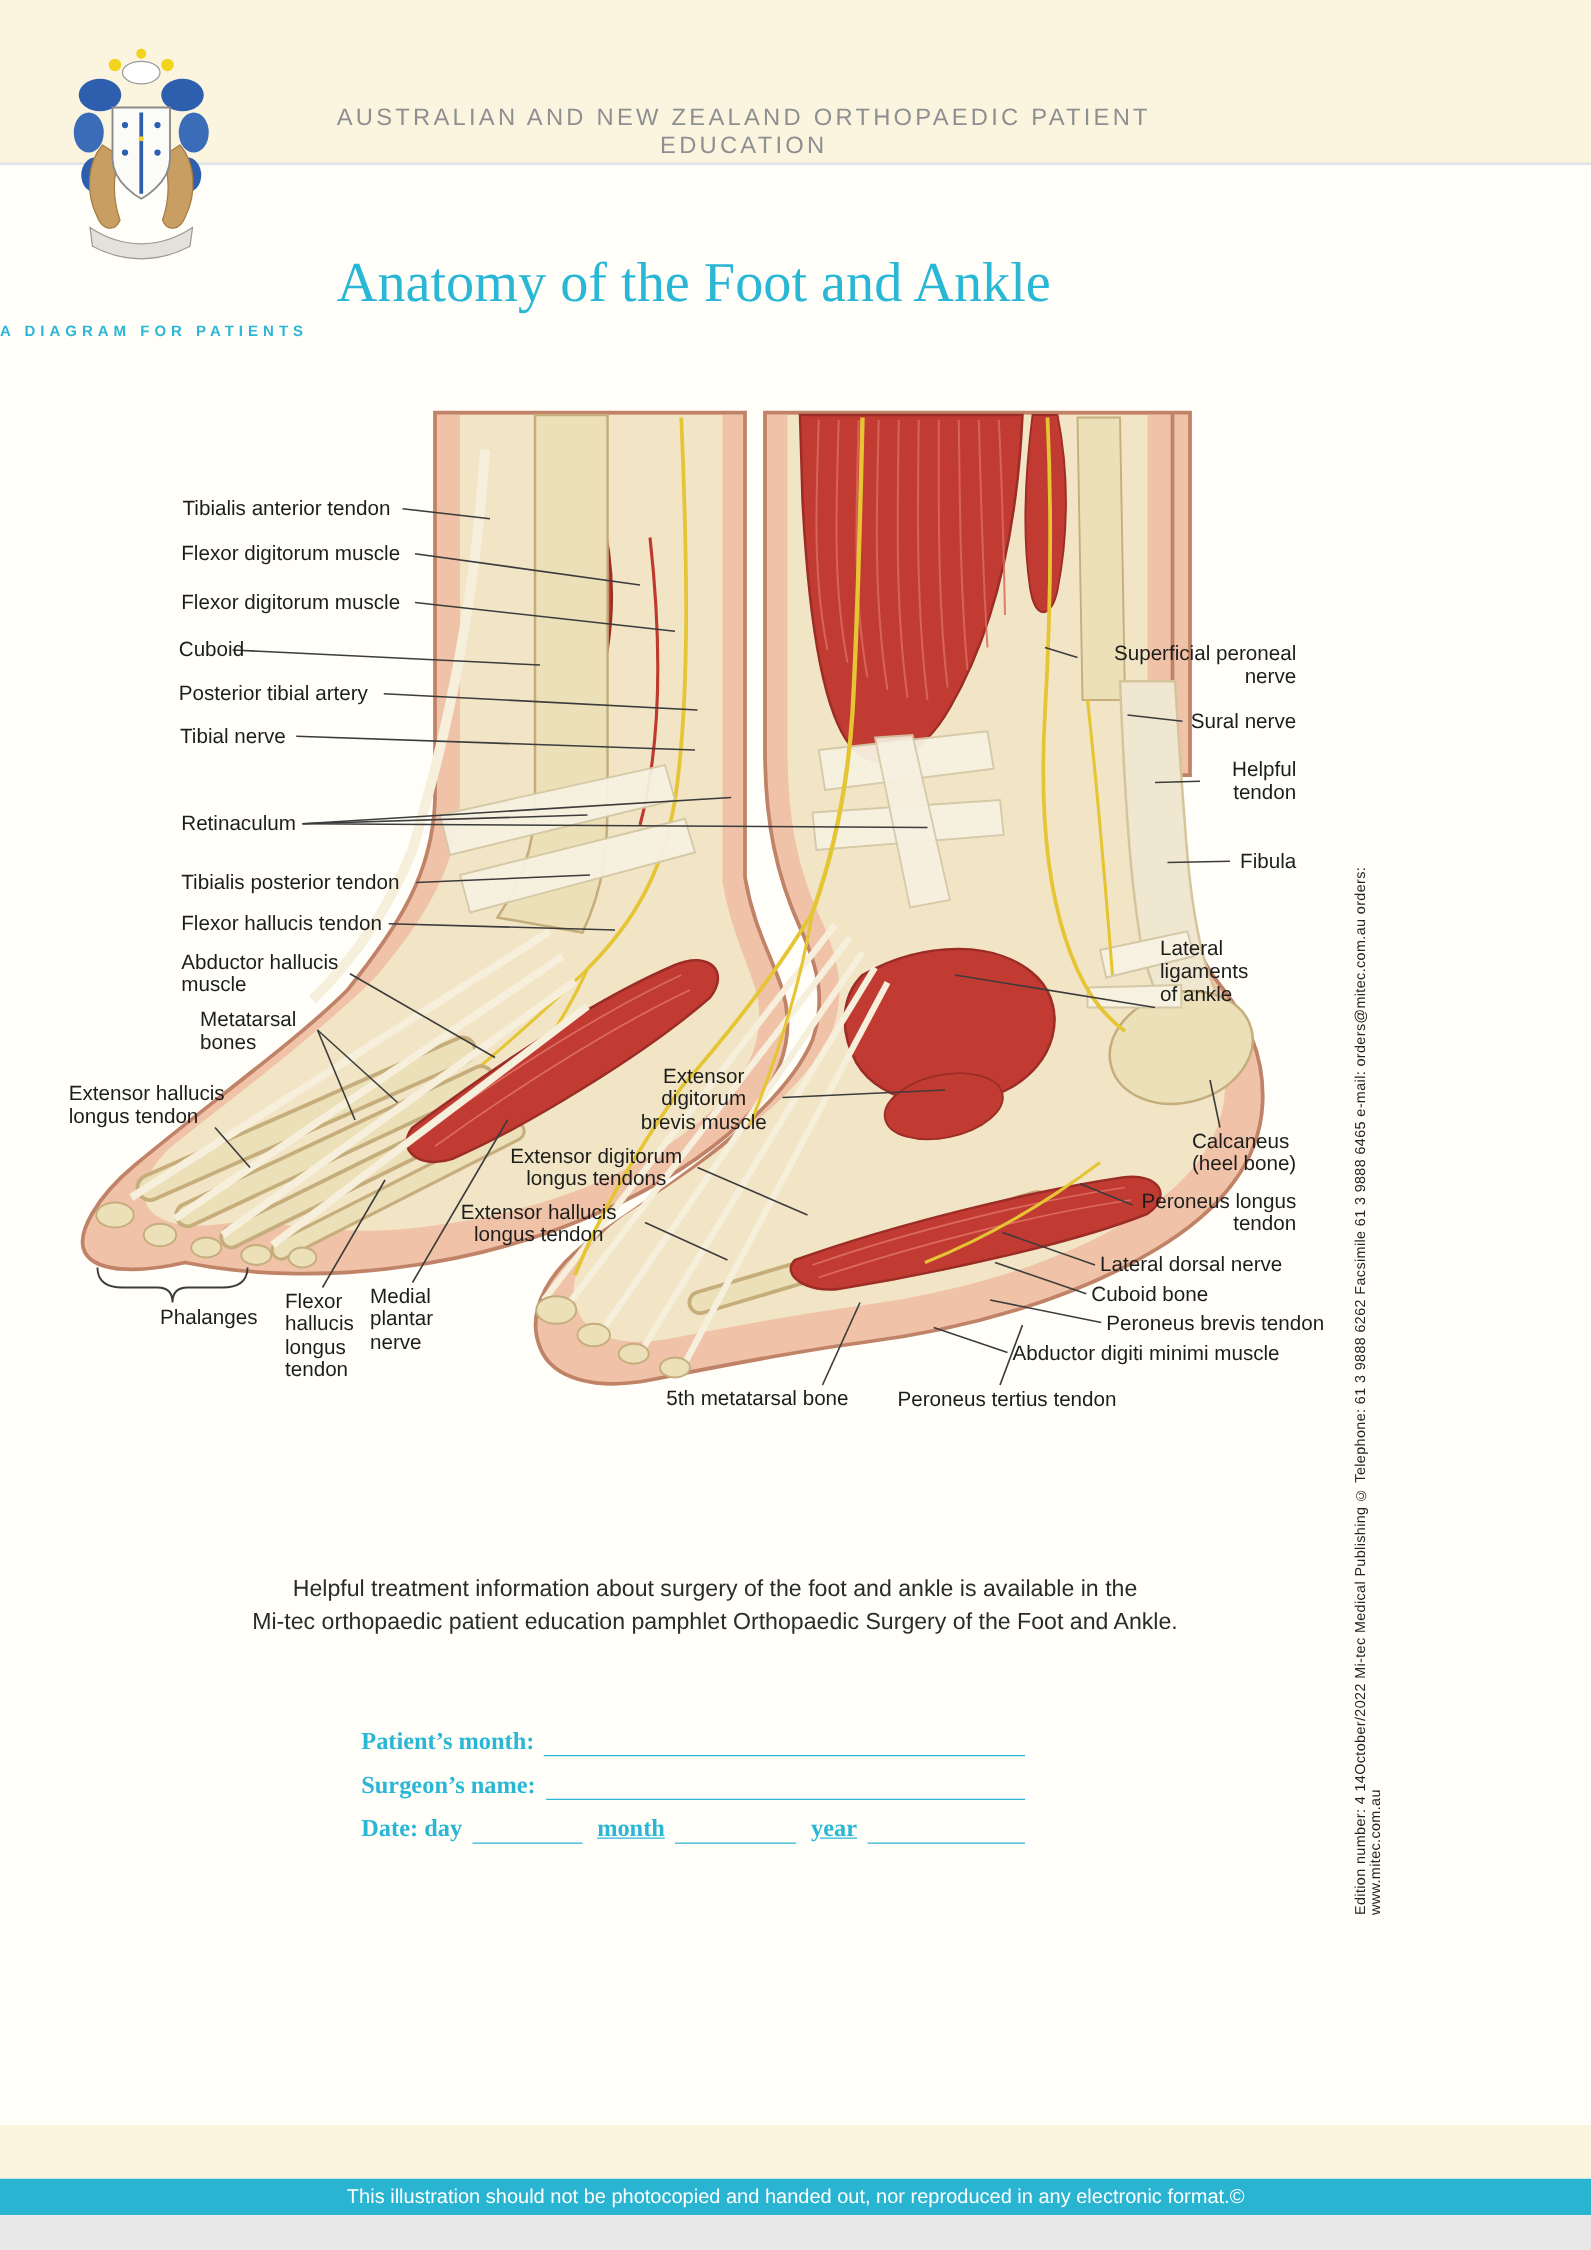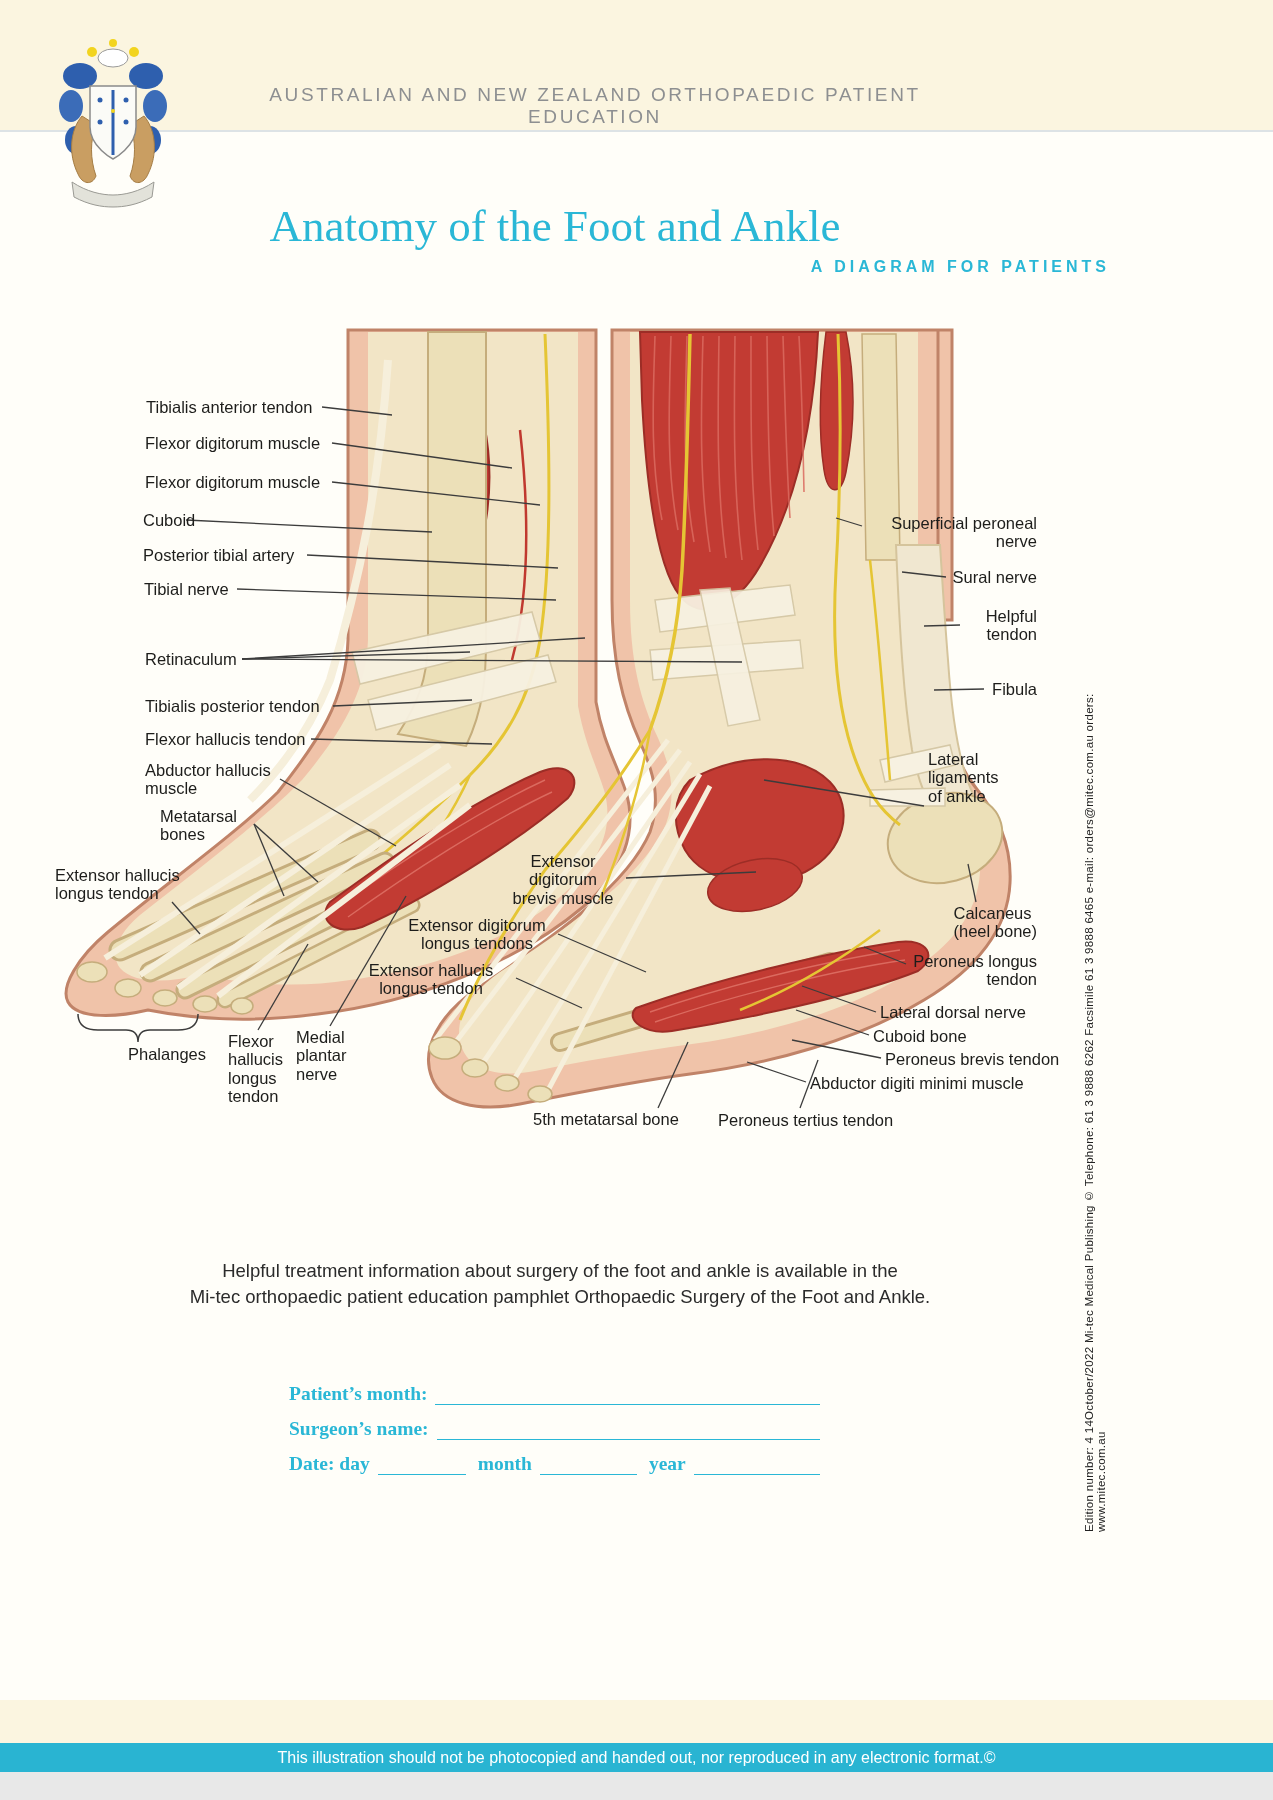--- a/index.html
+++ b/index.html
@@ -5,32 +5,32 @@
   html,body{margin:0;padding:0;background:#e8e8e8;}
   .page{position:relative;width:1273px;height:1772px;background:#fffef9;overflow:hidden;
         font-family:"Liberation Sans",sans-serif;}
   .header-band{position:absolute;left:0;top:0;width:100%;height:130px;background:#fbf5e0;
         border-bottom:2px solid #dde3e6;z-index:0;}
   .org-title{position:absolute;left:225px;top:84px;width:740px;text-align:center;
         font-size:19px;letter-spacing:2.6px;color:#8d8f91;z-index:1;}
   .logo{position:absolute;left:52px;top:34px;width:122px;height:176px;z-index:3;}
   .title{position:absolute;left:0;top:200px;width:1110px;margin:0;text-align:center;
         font-family:"Liberation Serif",serif;font-weight:500;font-size:45px;color:#2ab7d6;z-index:2;}
-  .subtitle{position:absolute;left:0;top:258px;width:1110px;text-align:right;
-        font-size:16px;font-weight:700;letter-spacing:4px;color:#2ab7d6;z-index:2;}
+  .subtitle{position:absolute;left:0;top:258px;width:1110px;text-align:left;
+        font-size:12px;font-weight:700;letter-spacing:4px;color:#2ab7d6;z-index:2;}
   .art{position:absolute;left:0;top:0;width:1273px;height:1800px;z-index:1;pointer-events:none;}
   .lbl{position:absolute;font-size:16.5px;line-height:1.12;color:#1d1d1b;white-space:pre-line;z-index:2;}
   .info{position:absolute;left:0;top:1258px;width:1120px;text-align:center;font-size:18.5px;
-        line-height:1.38;color:#2b2b2b;white-space:pre-line;z-index:2;}
+        line-height:1.38;color:#2b2b2b;white-space:pre-line;z-index:2;padding-left:12px;}
   .form{position:absolute;left:289px;top:1381px;width:531px;z-index:2;
         font-family:"Liberation Serif",serif;font-size:19.5px;font-weight:700;color:#2ab7d6;}
   .form-row{display:flex;align-items:flex-end;margin-bottom:11px;height:24px;}
   .form-line{border-bottom:1.5px solid #2ab7d6;flex:1;margin-left:8px;height:20px;}
   .form-line.fixed{flex:0 0 auto;}
-  .form-row .mid{margin-left:12px;}
+  .form-row .mid{margin-left:12px;text-decoration:underline;}
   .side-text{position:absolute;right:166px;top:590px;height:942px;z-index:2;
         writing-mode:vertical-rl;transform:rotate(180deg);
         font-size:11.5px;letter-spacing:.3px;color:#222;}
   .bottom-cream{position:absolute;left:0;bottom:29px;width:100%;height:43px;background:#fbf5e0;z-index:1;}
   .footer-bar{position:absolute;left:0;bottom:0;width:100%;height:29px;background:#29b4d2;z-index:4;
         text-align:center;line-height:29px;font-size:16px;color:#ffffff;}
 </style>
 </head>
 <body>
 

